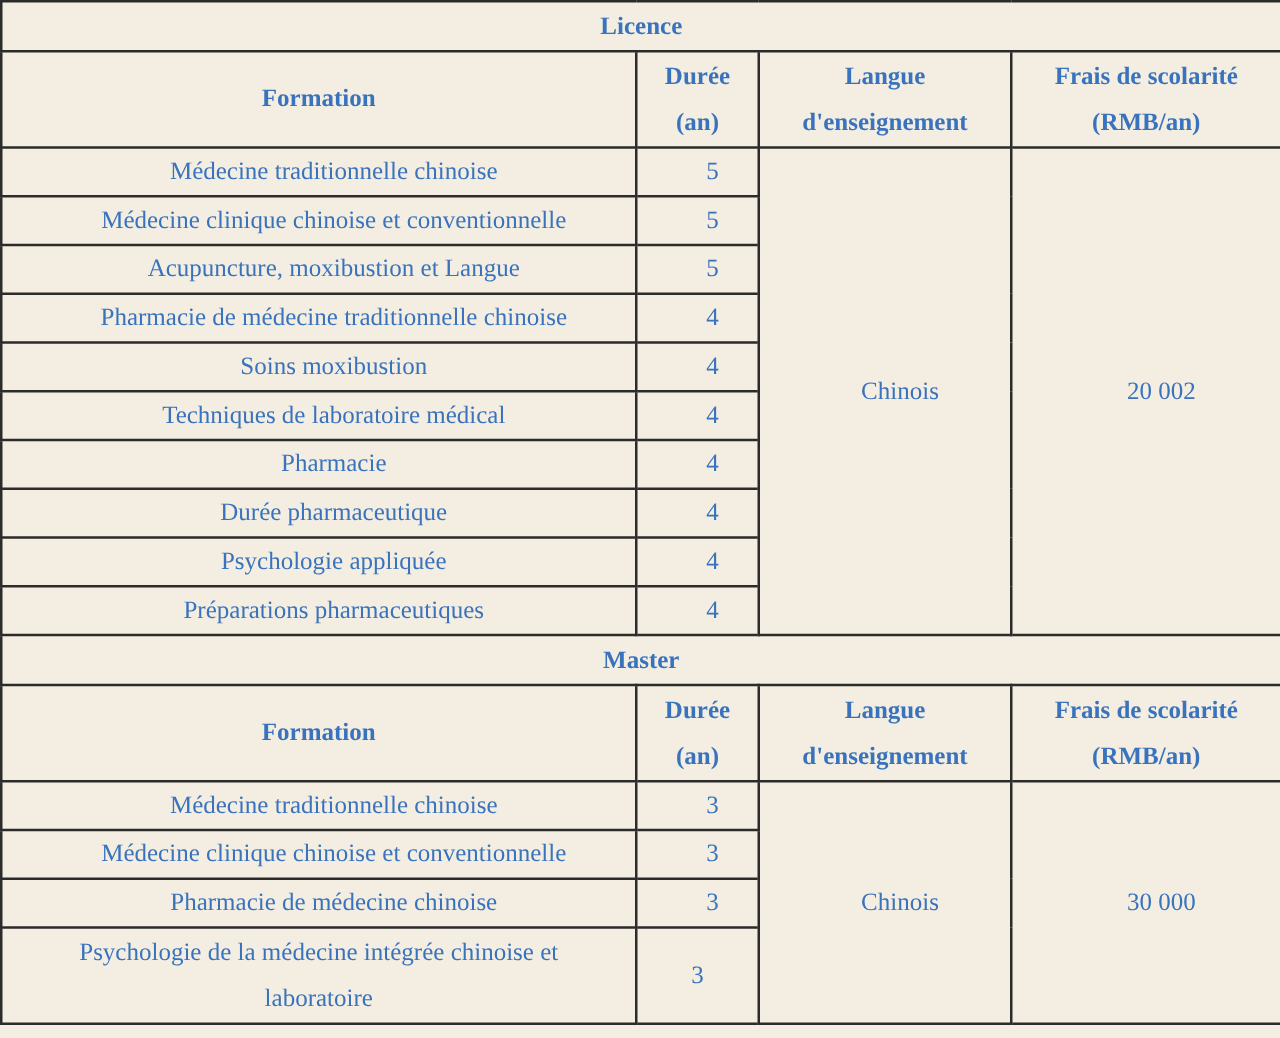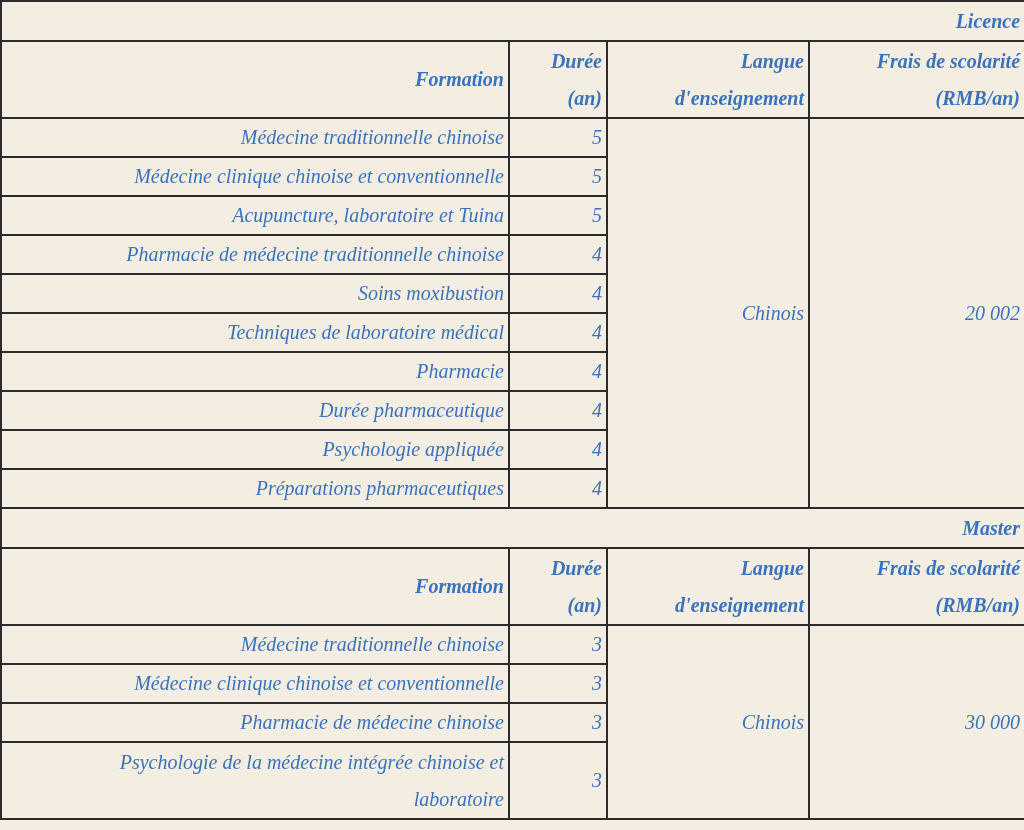--- a/index.html
+++ b/index.html
@@ -7,26 +7,25 @@
   table {
     border-collapse: collapse;
     width: 1024px;
     table-layout: fixed;
     font-family: "Liberation Serif", "DejaVu Serif", serif;
     color: #3a73bd;
     background: #f3eee1;
   }
   td, th {
     border: 2px solid #2b2b2b;
-    text-align: right;
+    text-align: center;
     vertical-align: middle;
     font-size: 20px;
     line-height: 37px;
     padding: 0 4px;
-    font-style: italic;
   }
   th { font-weight: bold; }
   .section-title { height: 38px; font-weight: bold; }
   .header-row th { height: 75px; line-height: 37px; }
   .data-row td { height: 37px; padding-left: 28px; }
   .two-line td { height: 75px; }
 </style>
 </head>
 <body>
 
@@ -52,21 +51,21 @@
     <td>Médecine traditionnelle chinoise</td>
     <td>5</td>
     <td rowspan="10">Chinois</td>
     <td rowspan="10">20 002</td>
   </tr>
   <tr class="data-row">
     <td>Médecine clinique chinoise et conventionnelle</td>
     <td>5</td>
   </tr>
   <tr class="data-row">
-    <td>Acupuncture, laboratoire et Tuina</td>
+    <td>Acupuncture, moxibustion et Langue</td>
     <td>5</td>
   </tr>
   <tr class="data-row">
     <td>Pharmacie de médecine traditionnelle chinoise</td>
     <td>4</td>
   </tr>
   <tr class="data-row">
     <td>Soins moxibustion</td>
     <td>4</td>
   </tr>

